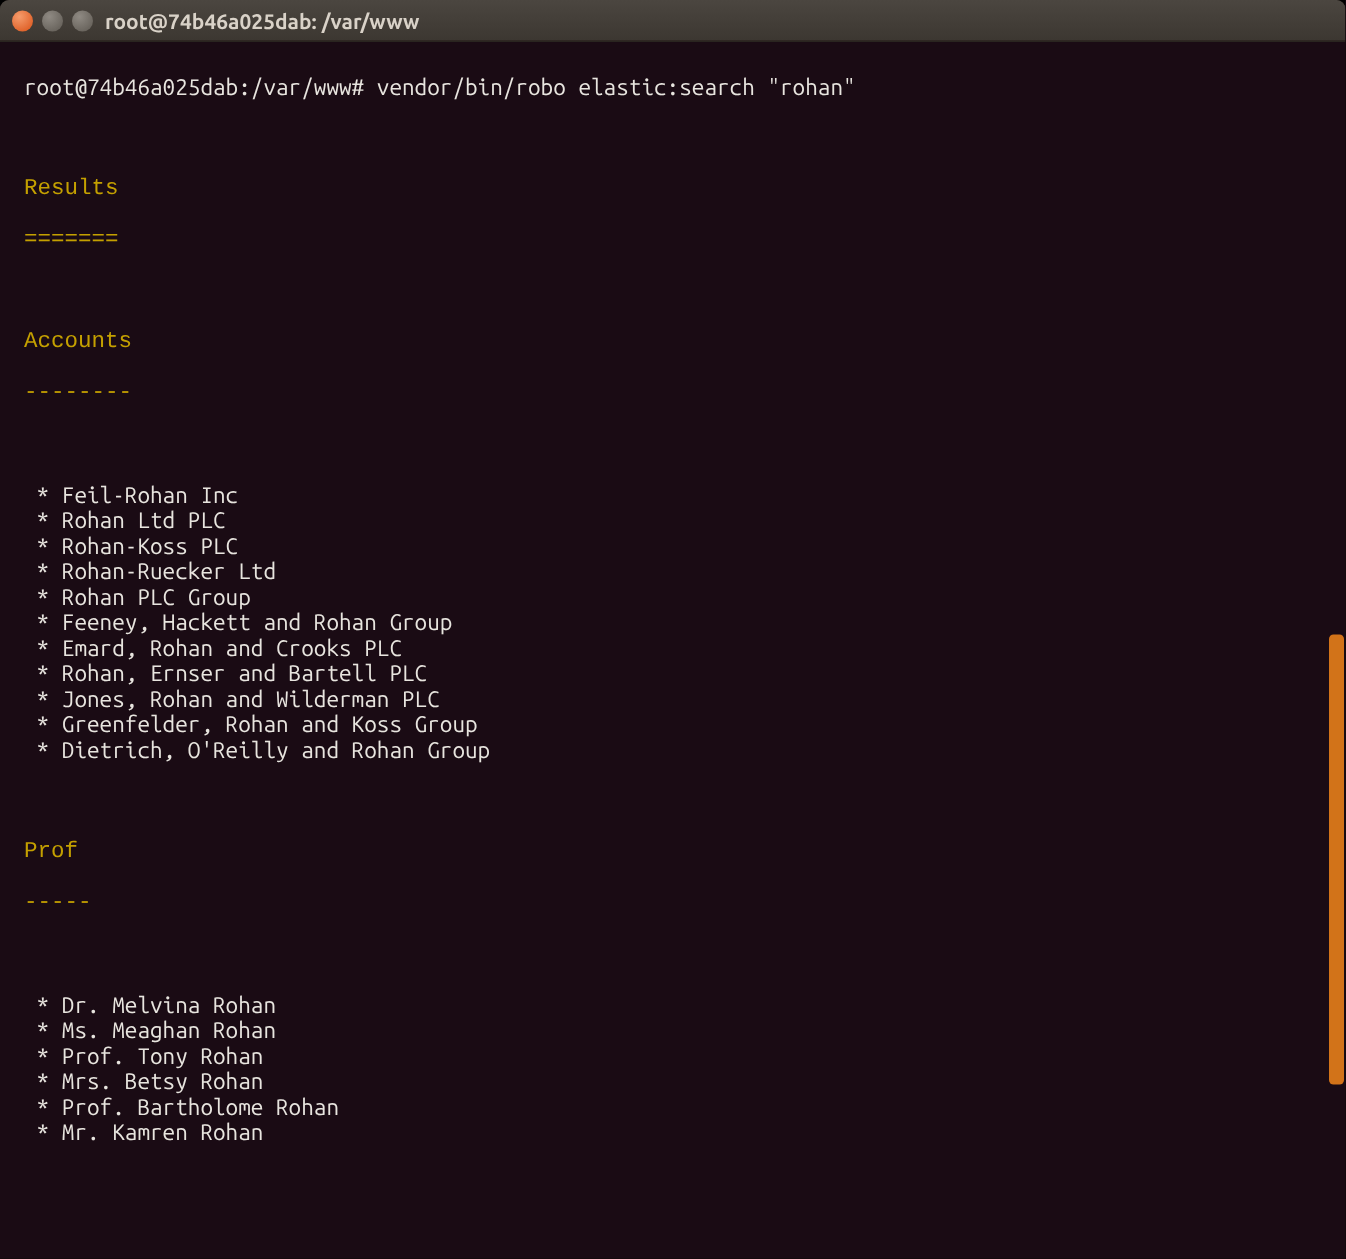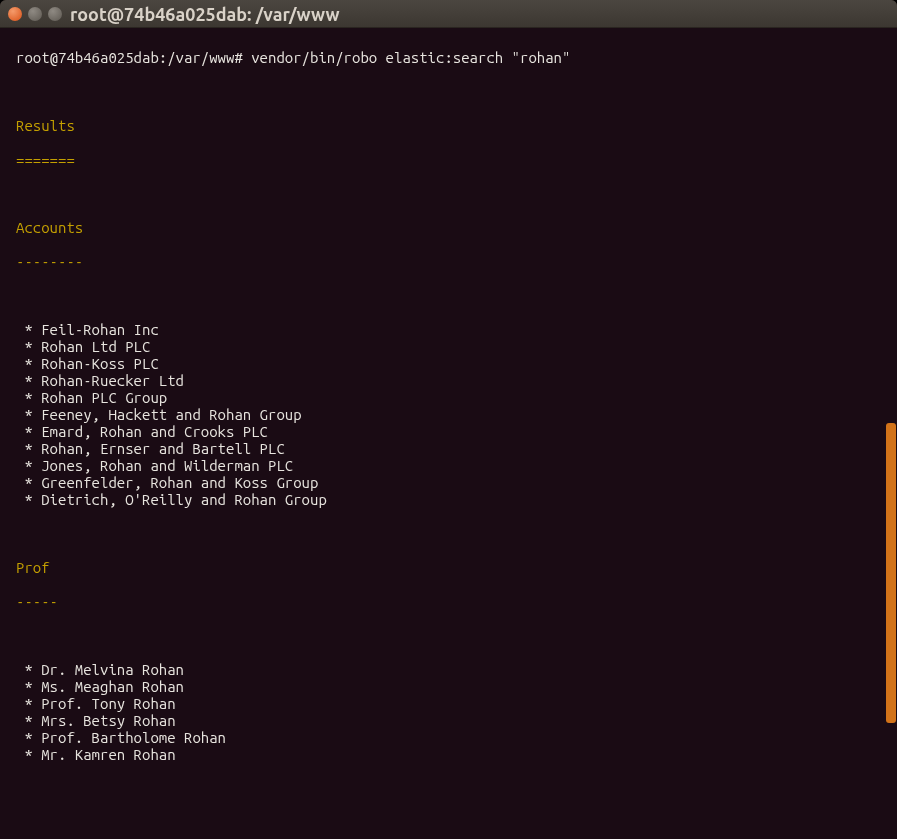--- a/index.html
+++ b/index.html
@@ -44,21 +44,21 @@
     font-size: 9px;
     color: rgba(0,0,0,0.4);
     line-height: 1;
   }
   .win-close { background: radial-gradient(circle at 35% 30%, #f59b6b, #d95116); }
   .win-min   { background: radial-gradient(circle at 35% 30%, #8f8a83, #5d5851); }
   .win-max   { background: radial-gradient(circle at 35% 30%, #8f8a83, #5d5851); }
   .title {
     color: #d9d2c8;
     font-weight: bold;
-    font-size: 18px;
+    font-size: 14px;
     font-family: Ubuntu, "Segoe UI", sans-serif;
   }
   .terminal {
     flex: 1;
     background: #300a24;
     background: #2c0d22;
     background: #1e0f18;
     background: #1b0c15;
     background: rgba(25, 15, 20, 0.96);
     background: #1a0b14;
@@ -75,21 +75,21 @@
     position:absolute;
     inset:0;
     background:
       radial-gradient(1200px 700px at 55% 55%, rgba(80,70,55,0.22), rgba(0,0,0,0) 60%),
       radial-gradient(600px 600px at 100% 40%, rgba(70,80,120,0.10), rgba(0,0,0,0) 70%),
       #1a0b14;
     z-index:-1;
   }
   .line { min-height: 17px; }
   .yellow { color: #c4a000; color:#b58900; color:#c4a000; }
-  .yellow { color:#bfa12a; }
+  .yellow { color:#bfa12a;font-family:Liberation Mono, monospace; }
   .yellow { color:#c4a000; }
   .scrollbar {
     position: absolute;
     right: 0;
     top: 0;
     bottom: 0;
     width: 12px;
   }
   .scroll-thumb {
     position: absolute;

